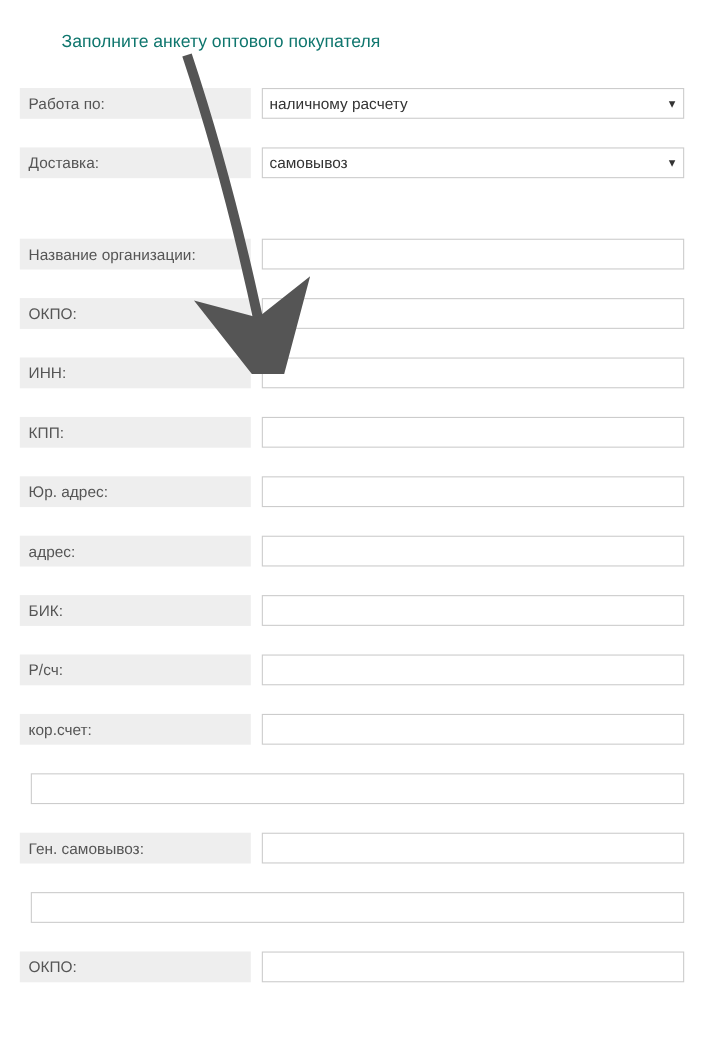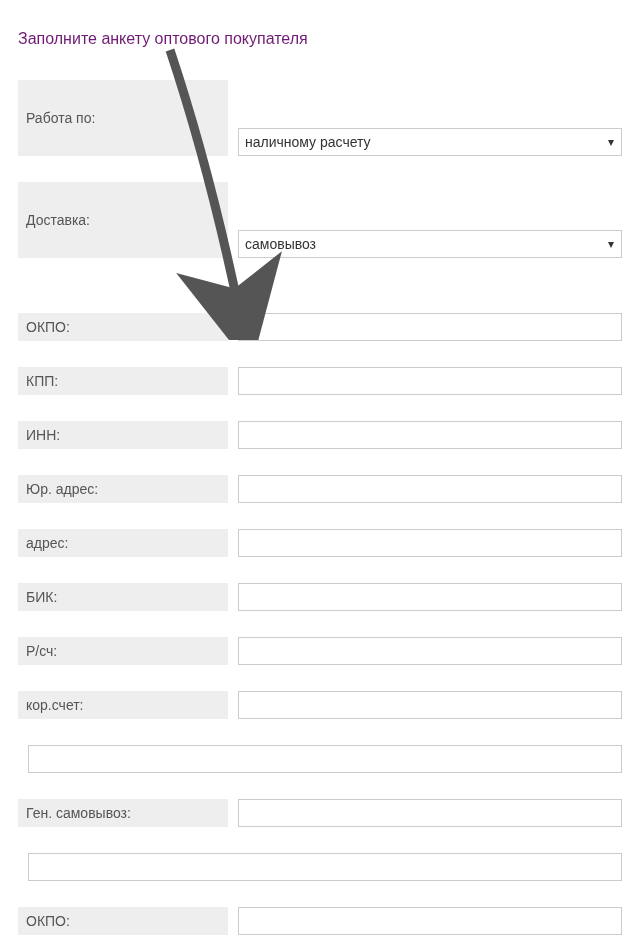--- a/index.html
+++ b/index.html
@@ -12,22 +12,23 @@
       font-size: 15px;
       color: #555;
       width: 640px;
       height: 950px;
       background: #fff;
       position: relative;
       padding: 30px 18px 0 18px;
     }
     .title {
       font-size: 16px;
-      color: #701a75;
+      color: #0f766e;
       margin-bottom: 32px;
+      margin-left: 38px;
     }
     .form {
       display: flex;
       flex-direction: column;
     }
     .row {
       display: flex;
       align-items: stretch;
       margin-bottom: 26px;
     }
@@ -68,21 +69,20 @@
       color: #333;
       appearance: none;
       -webkit-appearance: none;
       -moz-appearance: none;
       background-image: none;
       position: relative;
     }
     .select-wrap {
       position: relative;
       width: 100%;
-      margin-top: 48px;
     }
     .select-wrap::after {
       content: "▾";
       position: absolute;
       right: 8px;
       top: 50%;
       transform: translateY(-50%);
       color: #333;
       font-size: 12px;
       pointer-events: none;
@@ -116,37 +116,43 @@
     <div class="label">Доставка:</div>
     <div class="field">
       <div class="select-wrap">
         <select>
           <option>самовывоз</option>
         </select>
       </div>
     </div>
   </div>
 
+  <div class="row">
+    <div class="label">Название организации:</div>
+    <div class="field">
+      <input type="text" value="" style="">
+    </div>
+  </div>
 
   <div class="row">
     <div class="label">ОКПО:</div>
     <div class="field">
       <input type="text" value="" style="">
     </div>
   </div>
 
   <div class="row">
+    <div class="label">ИНН:</div>
+    <div class="field">
+      <input type="text" value="" style="">
+    </div>
+  </div>
+
+  <div class="row">
     <div class="label">КПП:</div>
-    <div class="field">
-      <input type="text" value="" style="">
-    </div>
-  </div>
-
-  <div class="row">
-    <div class="label">ИНН:</div>
     <div class="field">
       <input type="text" value="" style="">
     </div>
   </div>
 
   <div class="row">
     <div class="label">Юр. адрес:</div>
     <div class="field">
       <input type="text" value="" style="">
     </div>

